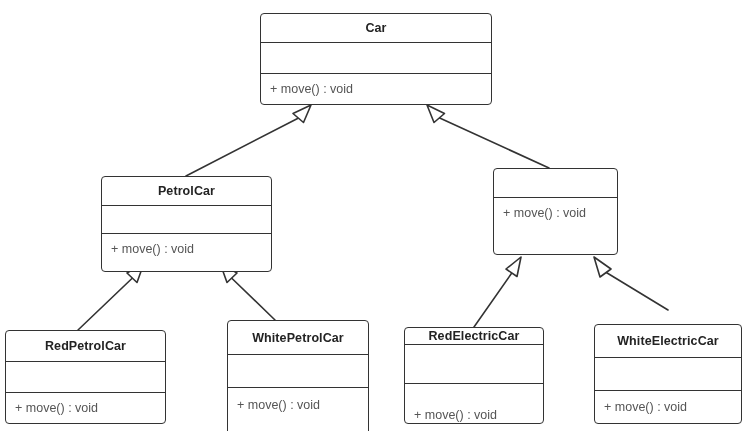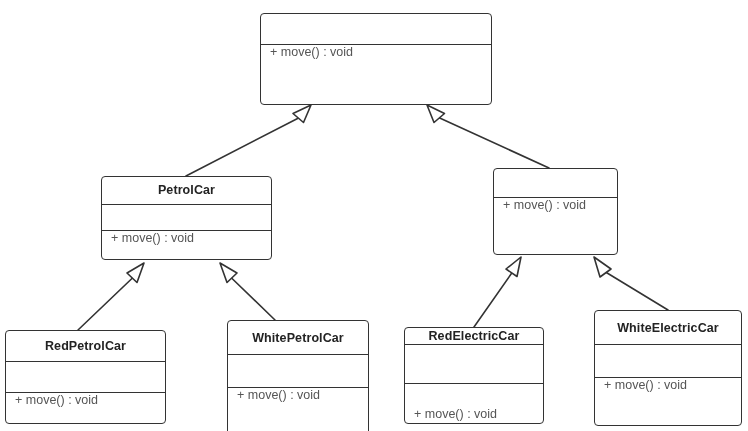--- a/index.html
+++ b/index.html
@@ -51,20 +51,21 @@
   }
   .uml-attrs {
     box-sizing: border-box;
     width: 100%;
     border-bottom: 1.6px solid #333333;
   }
   .uml-ops {
     box-sizing: border-box;
     width: 100%;
     display: flex;
+    align-items: center;
     padding-left: 9px;
   }
   .uml-op {
     font-size: 12.5px;
     color: #555555;
     white-space: nowrap;
   }
 </style>
 </head>
 <body>
@@ -101,27 +102,28 @@
 
       <g>
         <line x1="668" y1="310" x2="605.5" y2="272"></line>
         <polygon points="594,257 611,269 600,277" fill="#ffffff" stroke="#333333" stroke-width="1.6"></polygon>
       </g>
 
     </g>
   </svg>
 
   <div class="uml-class" style="left:260px; top:13px; width:232px; height:92px;">
+    <div class="uml-name" style="height:30px;">Car</div>
     <div class="uml-attrs" style="height:31px;"></div>
     <div class="uml-ops" style="height:31px;">
       <span class="uml-op">+ move() : void</span>
     </div>
   </div>
 
-  <div class="uml-class" style="left:101px; top:176px; width:171px; height:84px;">
+  <div class="uml-class" style="left:101px; top:176px; width:171px; height:96px;">
     <div class="uml-name" style="height:29px;">PetrolCar</div>
     <div class="uml-attrs" style="height:28px;"></div>
     <div class="uml-ops" style="height:29px;">
       <span class="uml-op">+ move() : void</span>
     </div>
   </div>
 
   <div class="uml-class" style="left:493px; top:168px; width:125px; height:87px;">
     <div class="uml-attrs" style="height:29px;"></div>
     <div class="uml-ops" style="height:29px;">
@@ -146,21 +148,21 @@
   </div>
 
   <div class="uml-class" style="left:404px; top:327px; width:140px; height:97px;gap:23px;">
     <div class="uml-name" style="height:33px;">RedElectricCar</div>
     <div class="uml-attrs" style="height:32px;"></div>
     <div class="uml-ops" style="height:32px;">
       <span class="uml-op">+ move() : void</span>
     </div>
   </div>
 
-  <div class="uml-class" style="left:594px; top:310px; width:148px; height:116px;">
+  <div class="uml-class" style="left:594px; top:324px; width:148px; height:100px;">
     <div class="uml-name" style="height:34px;">WhiteElectricCar</div>
     <div class="uml-attrs" style="height:33px;"></div>
     <div class="uml-ops" style="height:33px;">
       <span class="uml-op">+ move() : void</span>
     </div>
   </div>
 
 </div>
 
 </body></html>

